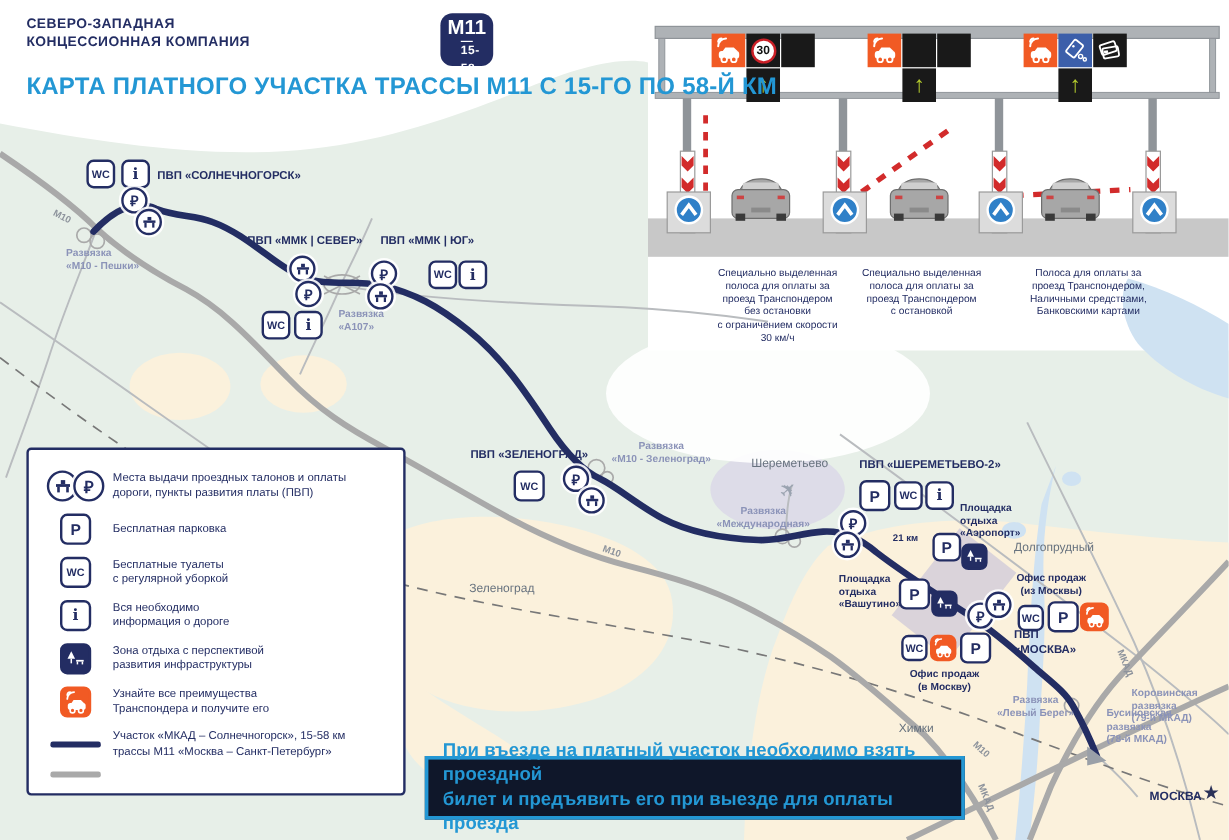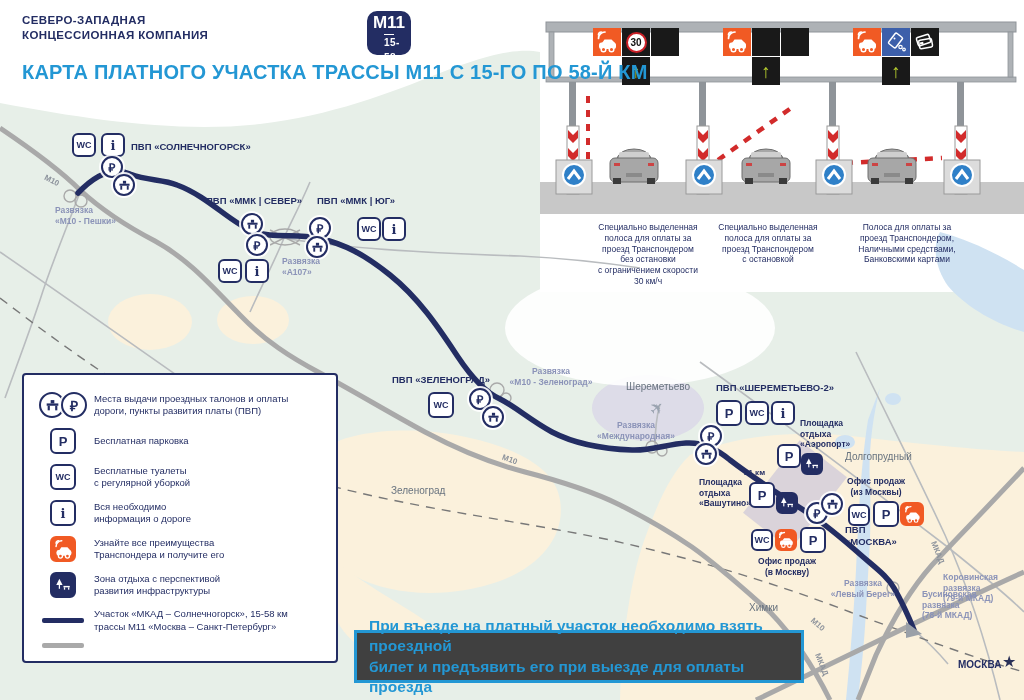--- a/index.html
+++ b/index.html
@@ -15,21 +15,21 @@
          color:#fff;text-align:center;}
   .badge .road{font-size:17px;font-weight:bold;line-height:23px;}
   .badge .km{font-size:10px;font-weight:bold;border-top:1.5px solid #fff;margin:0 17px;line-height:15px;letter-spacing:.5px;}
   
   .toll-cap{font-size:8.5px;line-height:1.27;color:#232d63;text-align:center;white-space:pre-line;font-weight:500;}
   
   .pvp-label{color:#232d63;font-size:9.5px;font-weight:bold;white-space:pre-line;line-height:1.25;}
   .int-label{color:#8b93b8;font-size:8.5px;font-weight:bold;white-space:pre-line;line-height:1.25;}
   .city-label{color:#68737f;font-size:10px;}
   .road-label{color:#8d939c;font-size:8px;font-weight:bold;}
-  .km-label{color:#232d63;font-size:8px;font-weight:600;margin-top:24px;}
+  .km-label{color:#232d63;font-size:8px;font-weight:600;}
   .moscow-label{color:#232d63;font-size:10px;font-weight:bold;}
   .star{color:#2a3158;font-size:16px;line-height:14px;}
   .plane{color:#9aa3b0;font-size:17px;transform:rotate(-42deg);}
   
   .sq{display:flex;align-items:center;justify-content:center;background:#fff;border:2px solid #232d63;
       border-radius:6px;color:#232d63;font-weight:bold;box-sizing:border-box;flex:0 0 auto;}
   .s22{width:22px;height:22px;}.s24{width:24px;height:24px;}.s26{width:26px;height:26px;}
   .sq .wc-t{font-size:9px;font-weight:800;}
   .sq .i-t{font-size:13px;font-weight:800;font-family:"DejaVu Serif",serif;}
   .sq .p-t{font-size:13px;font-weight:800;}
@@ -53,21 +53,21 @@
           border-radius:4px;box-sizing:border-box;padding:12px 8px 8px 8px;display:flex;flex-direction:column;}
   .leg-row{display:flex;align-items:center;flex:1 1 auto;}
   .leg-icon{width:62px;display:flex;align-items:center;justify-content:center;flex:0 0 auto;}
   .leg-text{font-size:9.5px;color:#232d63;line-height:1.3;white-space:pre-line;font-weight:500;}
   .pair{position:relative;width:48px;height:26px;}
   .pair .circ{position:absolute;}
   .swatch{width:42px;height:5px;border-radius:2px;}
   .swatch.m11{background:#232d63;}
   .swatch.m10{background:#a9a9a9;}
   
-  .notice{left:354px;top:630px;width:450px;height:53px;background:#404040;border:3px solid #2397d4;
+  .notice{left:354px;top:630px;width:450px;height:53px;background:#0f172a;border:3px solid #2397d4;
           box-sizing:border-box;display:flex;align-items:center;padding:2px 12px;}
   .notice span{font-size:15.5px;font-weight:bold;color:#2397d4;line-height:1.3;white-space:pre-line;}
 </style>
 </head>
 <body>
 
 <div class="canvas">
 
   <svg class="bg" width="1024" height="700" viewBox="0 0 1024 700">
 
@@ -596,55 +596,55 @@
       <div class="leg-icon">
           <div class="sq s26">
             <span class="i-t">i</span>
           </div>
         </div>
       <div class="leg-text">Вся необходимо
 информация о дороге</div>
     </div>
     <div class="leg-row">
       <div class="leg-icon">
+          <div class="sq s26 filled">
+            <svg viewBox="0 0 20 20" width="18" height="18">
+              <g fill="#fff">
+                <polygon points="6,3 9.5,10 2.5,10"></polygon>
+                <rect x="5.3" y="10" width="1.4" height="4.2"></rect>
+                <rect x="10.5" y="11" width="7" height="1.6"></rect>
+                <rect x="11" y="12.6" width="1.4" height="2.6"></rect>
+                <rect x="15.6" y="12.6" width="1.4" height="2.6"></rect>
+              </g>
+            </svg>
+          </div>
+        </div>
+      <div class="leg-text">Зона отдыха с перспективой
+развития инфраструктуры</div>
+    </div>
+    <div class="leg-row">
+      <div class="leg-icon">
           <div class="sq s26 orange">
             <svg viewBox="0 0 24 24" width="21" height="21">
               <g fill="none" stroke="#fff" stroke-width="1.7" stroke-linecap="round">
                 <path d="M3.5 8.5 A6.5 6.5 0 0 1 10 2"></path>
                 <path d="M3.5 4.8 A3 3 0 0 1 6.3 2"></path>
               </g>
               <path d="M7 13 l2.5-3.5 h7 l3.5 3.5 z" fill="#fff"></path>
               <rect x="4" y="12.5" width="17" height="6.5" rx="2.5" fill="#fff"></rect>
               <circle cx="8.5" cy="19.5" r="2.3" fill="#f15a24" stroke="#fff" stroke-width="1.5"></circle>
               <circle cx="16.5" cy="19.5" r="2.3" fill="#f15a24" stroke="#fff" stroke-width="1.5"></circle>
             </svg>
           </div>
         </div>
       <div class="leg-text">Узнайте все преимущества
 Транспондера и получите его</div>
     </div>
     <div class="leg-row">
       <div class="leg-icon">
-          <div class="sq s26 filled">
-            <svg viewBox="0 0 20 20" width="18" height="18">
-              <g fill="#fff">
-                <polygon points="6,3 9.5,10 2.5,10"></polygon>
-                <rect x="5.3" y="10" width="1.4" height="4.2"></rect>
-                <rect x="10.5" y="11" width="7" height="1.6"></rect>
-                <rect x="11" y="12.6" width="1.4" height="2.6"></rect>
-                <rect x="15.6" y="12.6" width="1.4" height="2.6"></rect>
-              </g>
-            </svg>
-          </div>
-        </div>
-      <div class="leg-text">Зона отдыха с перспективой
-развития инфраструктуры</div>
-    </div>
-    <div class="leg-row">
-      <div class="leg-icon">
           <div class="swatch m11"></div>
         </div>
       <div class="leg-text">Участок «МКАД – Солнечногорск», 15-58 км
 трассы М11 «Москва – Санкт-Петербург»</div>
     </div>
     <div class="leg-row">
       <div class="leg-icon">
           <div class="swatch m10"></div>
         </div>
     </div>

